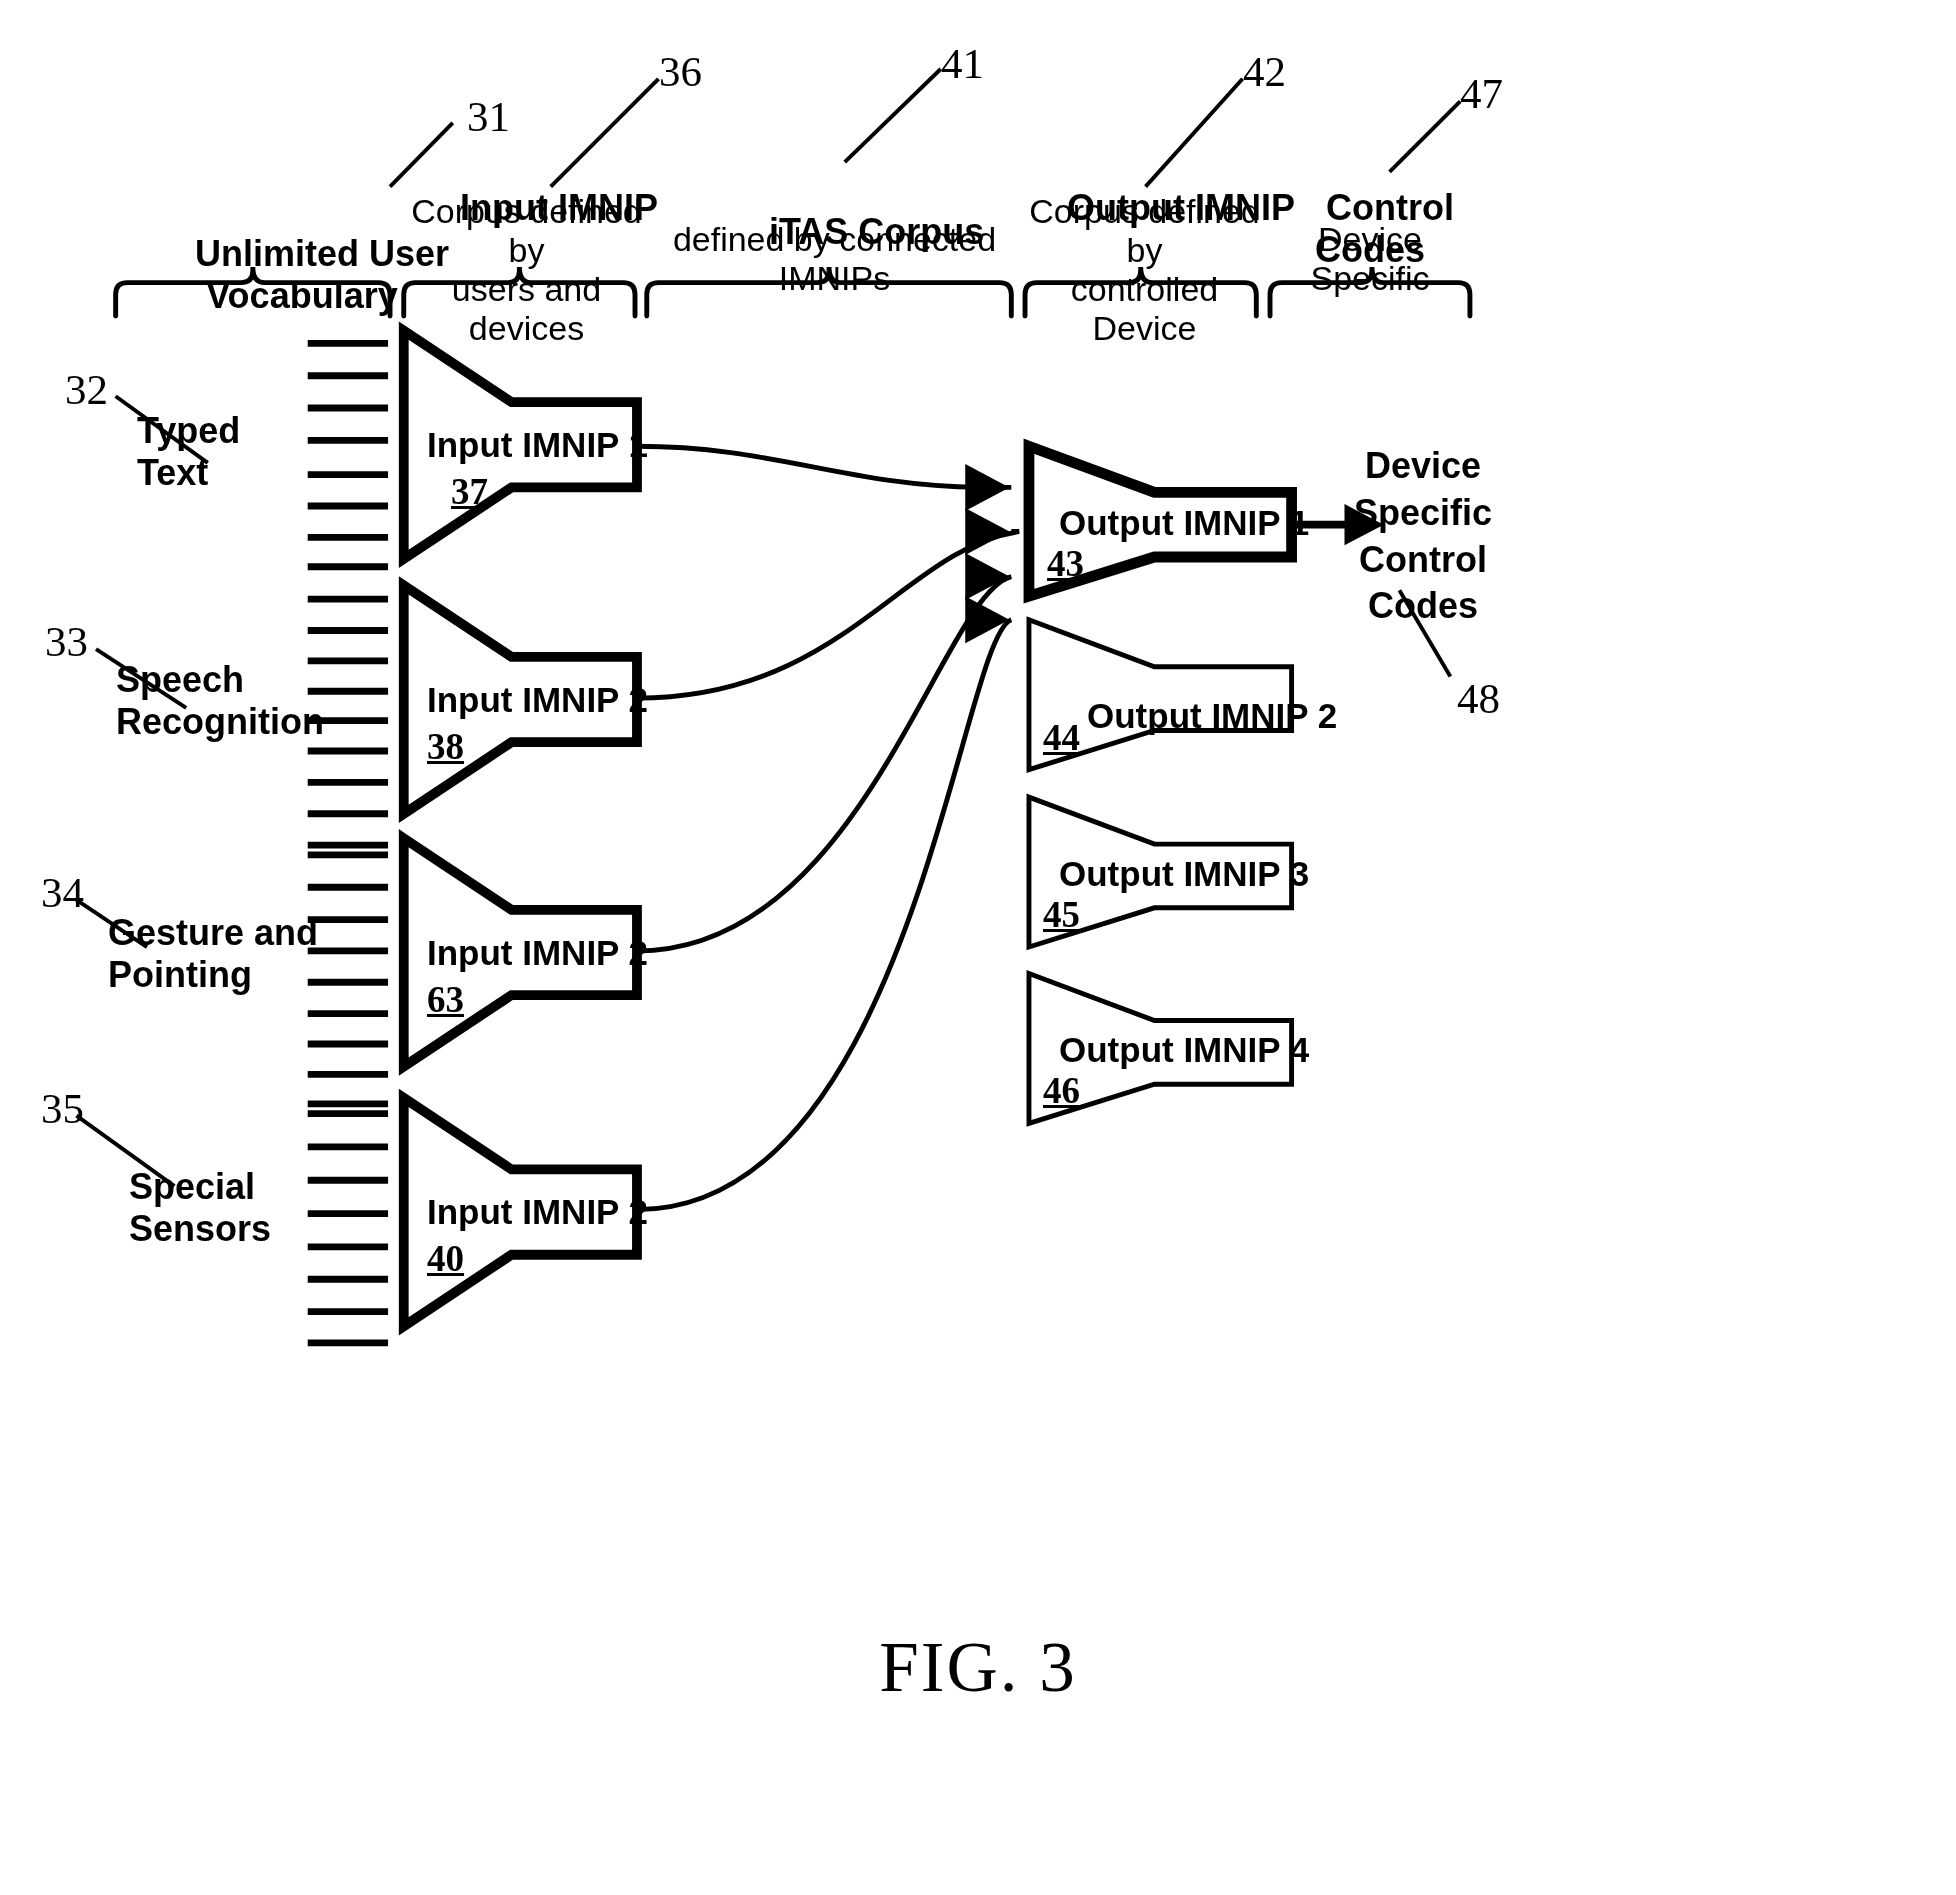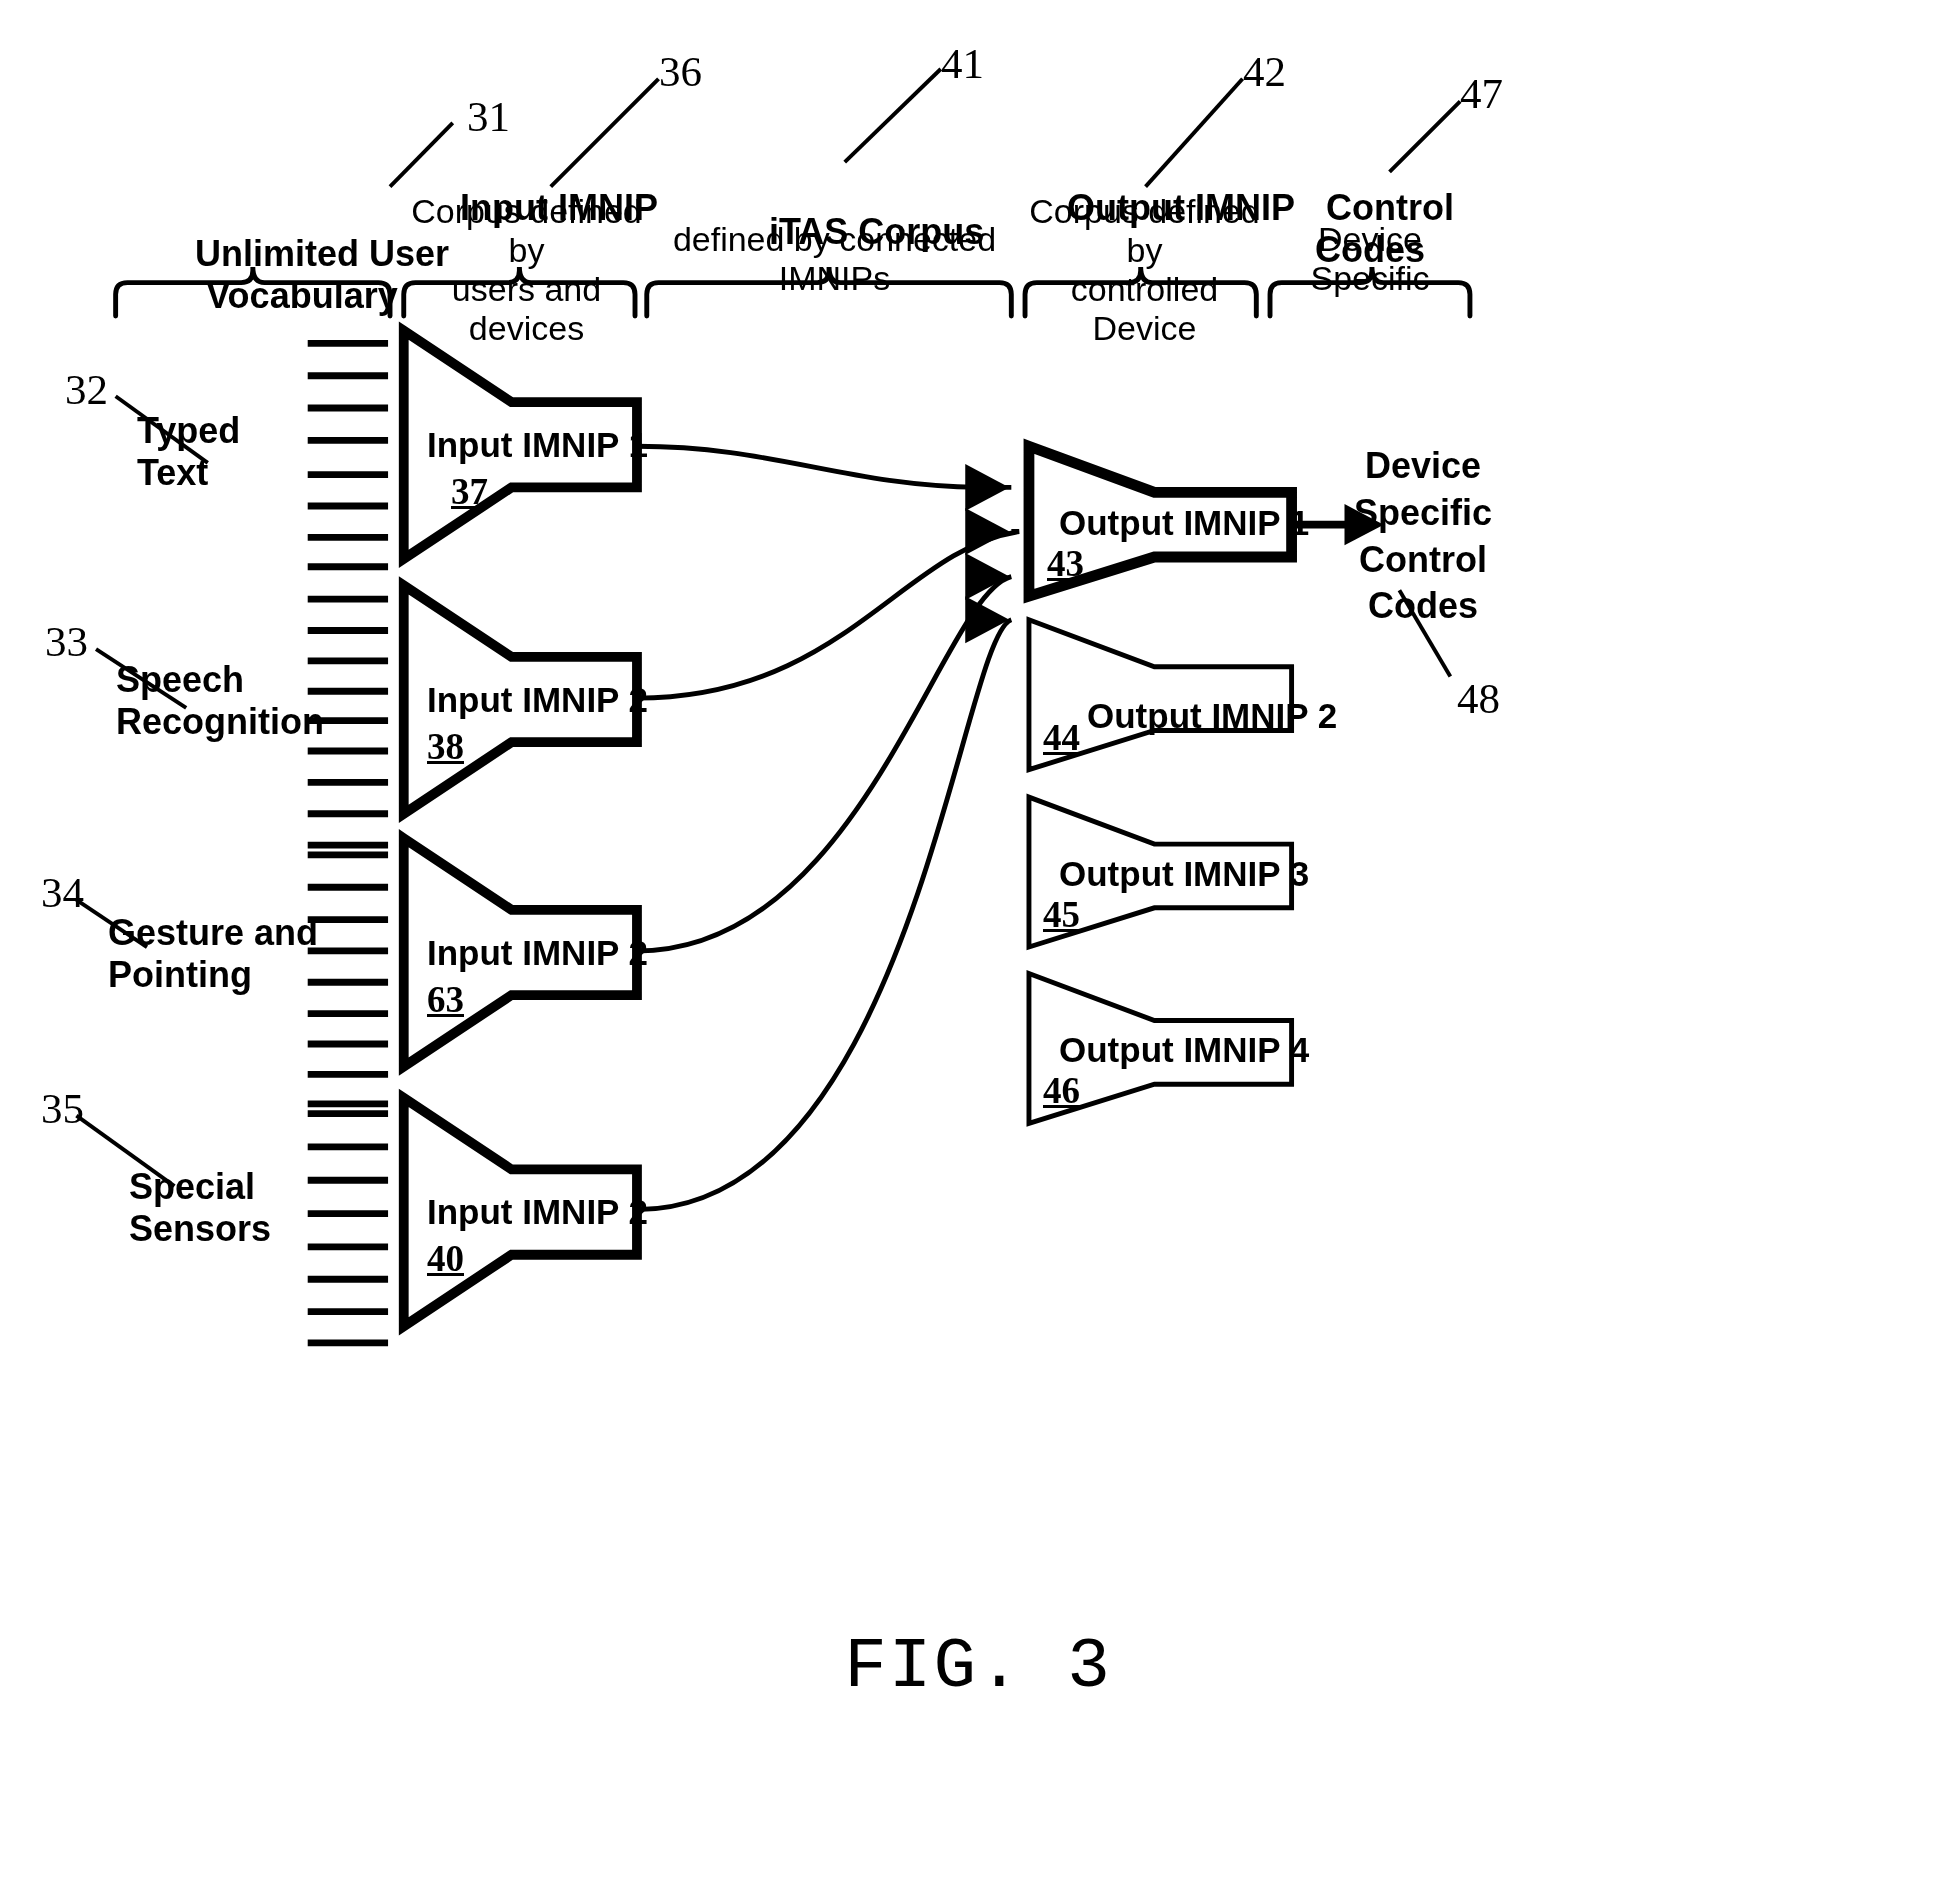--- a/index.html
+++ b/index.html
@@ -63,21 +63,21 @@
     font-weight: bold;
     white-space: pre;
   }
   .blk-num {
     font-size: 37px;
     font-weight: bold;
     text-decoration: underline;
     font-family: "Liberation Serif", serif;
   }
   .figcap {
-    font-family: Liberation Mono, monospace;
+    font-family: Liberation Serif, serif;
     font-size: 71px;
     font-weight: normal;
     letter-spacing: 2px;
   }
   .outlabel {
     font-size: 36px;
     font-weight: bold;
     text-align: center;
     line-height: 1.30;
   }

